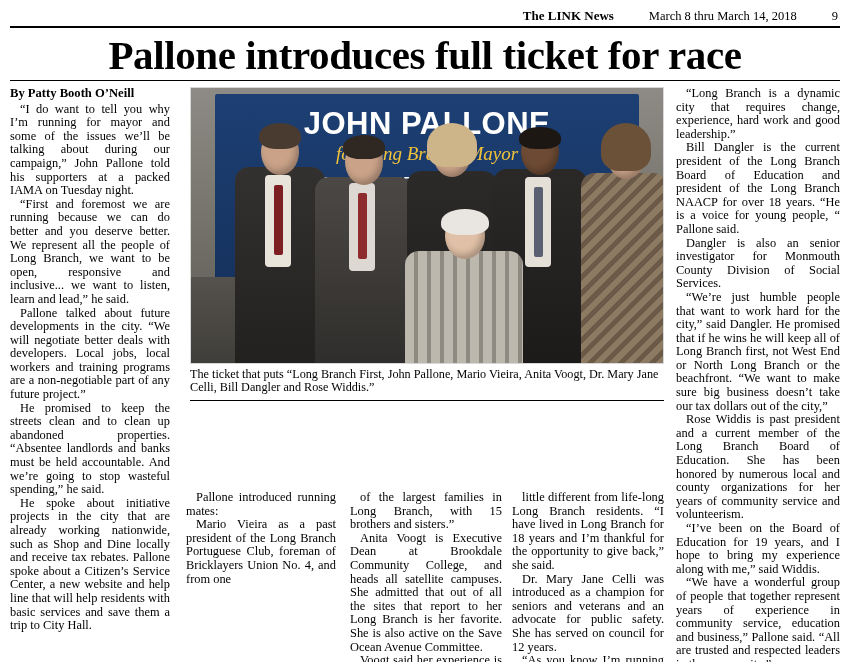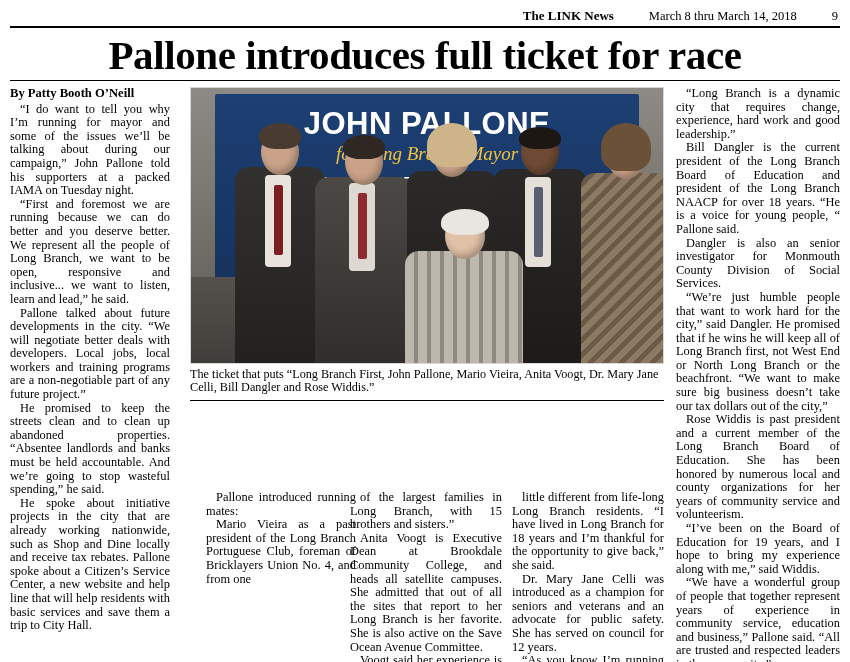--- a/index.html
+++ b/index.html
@@ -88,21 +88,21 @@
   .byline {
     font-weight: bold;
     font-size: 12.6px;
     margin: 0 0 2px 0;
     text-indent: 0;
     text-align: left;
   }
   
   #col1 { left: 0px;  width: 160px; }
   
-  #col2 { left: 196px; width: 150px; top: 404px; }
+  #col2 { left: 176px; width: 150px; top: 404px; }
   #col3 { left: 340px; width: 152px; top: 404px; }
   #col4 { left: 502px; width: 152px; top: 404px; }
   
   #col5 { left: 666px; width: 164px; top: 0px; }
 
   
   .photo-wrap {
     position: absolute;
     left: 180px;
     top: 0px;

